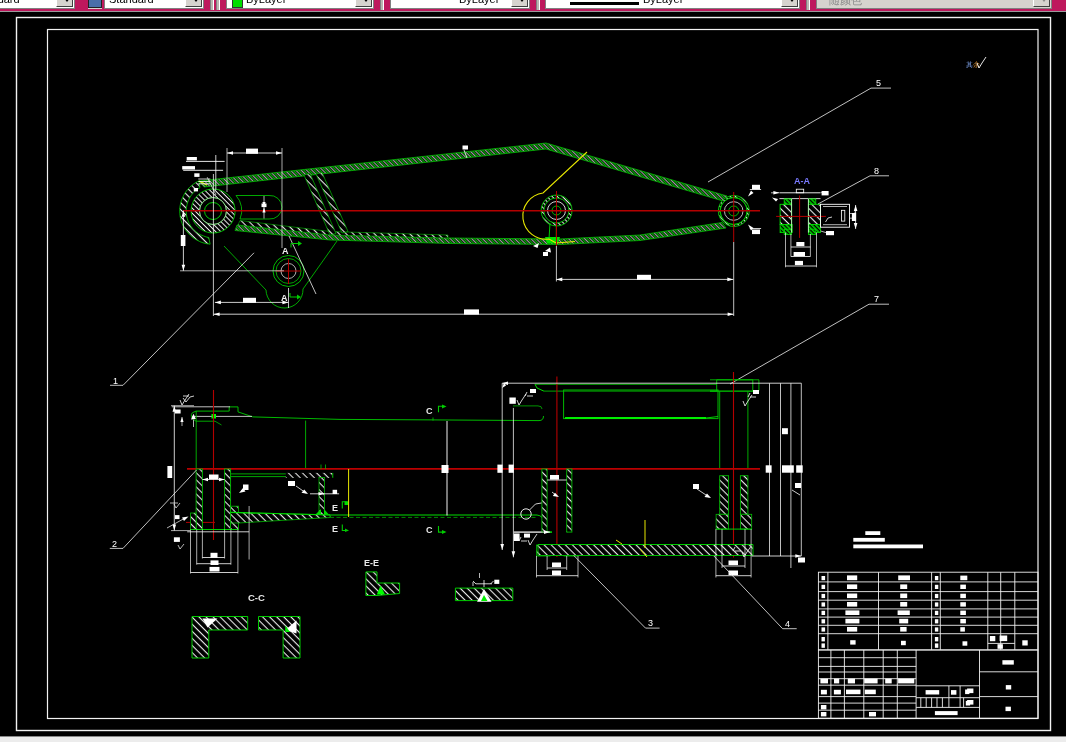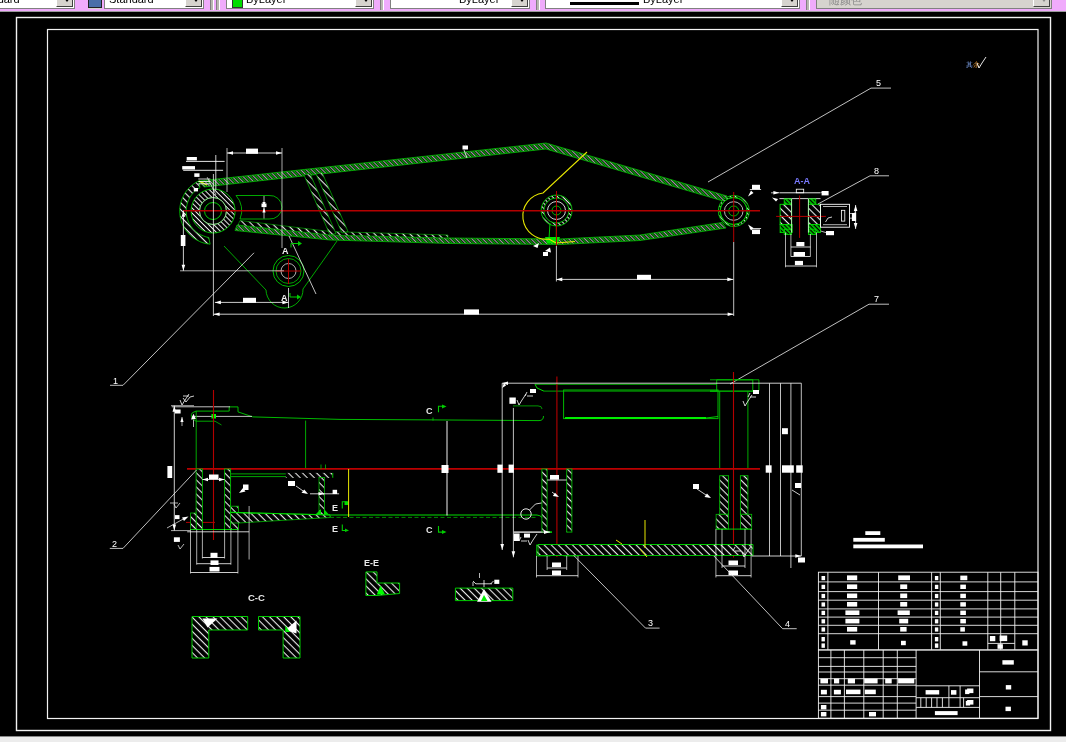--- a/index.html
+++ b/index.html
@@ -1,17 +1,17 @@
 <!DOCTYPE html>
 <html><head>
 <meta charset="utf-8">
 <style>
   html,body{margin:0;padding:0;background:#000;width:1066px;height:742px;overflow:hidden;}
   body{font-family:"Liberation Sans", sans-serif;}
-  #toolbar{position:absolute;left:0;top:0;width:1066px;height:11px;background:#f0abfc;border-bottom:1px solid #9a9a9a;}
+  #toolbar{position:absolute;left:0;top:0;width:1066px;height:11px;background:#be185d;border-bottom:1px solid #9a9a9a;}
   .combo{position:absolute;top:-12px;height:21px;background:#fff;border:1px solid #808080;box-sizing:border-box;}
   .combo .txt{position:absolute;left:4px;top:4px;font-size:11px;color:#000;white-space:nowrap;}
   .combo .btn{position:absolute;right:1px;top:1px;bottom:1px;width:15px;background:#d6d3ce;border:1px solid #fff;border-right-color:#404040;border-bottom-color:#404040;}
   .combo .arr{position:absolute;right:4px;top:9px;width:0;height:0;border-left:3.5px solid transparent;border-right:3.5px solid transparent;border-top:4px solid #000;}
   .sep{position:absolute;top:0px;height:10px;width:2px;background:#b8b5b0;border-left:1px solid #808080;border-right:1px solid #fff;}
   #canvas{position:absolute;left:0;top:12px;width:1066px;height:725px;background:#000;}
   #statusbar{position:absolute;left:0;top:736px;width:1066px;height:6px;background:#ececec;border-top:1px solid #888;}
   svg{position:absolute;left:0;top:0;}
   text{font-family:"Liberation Sans", sans-serif;}
 </style>

